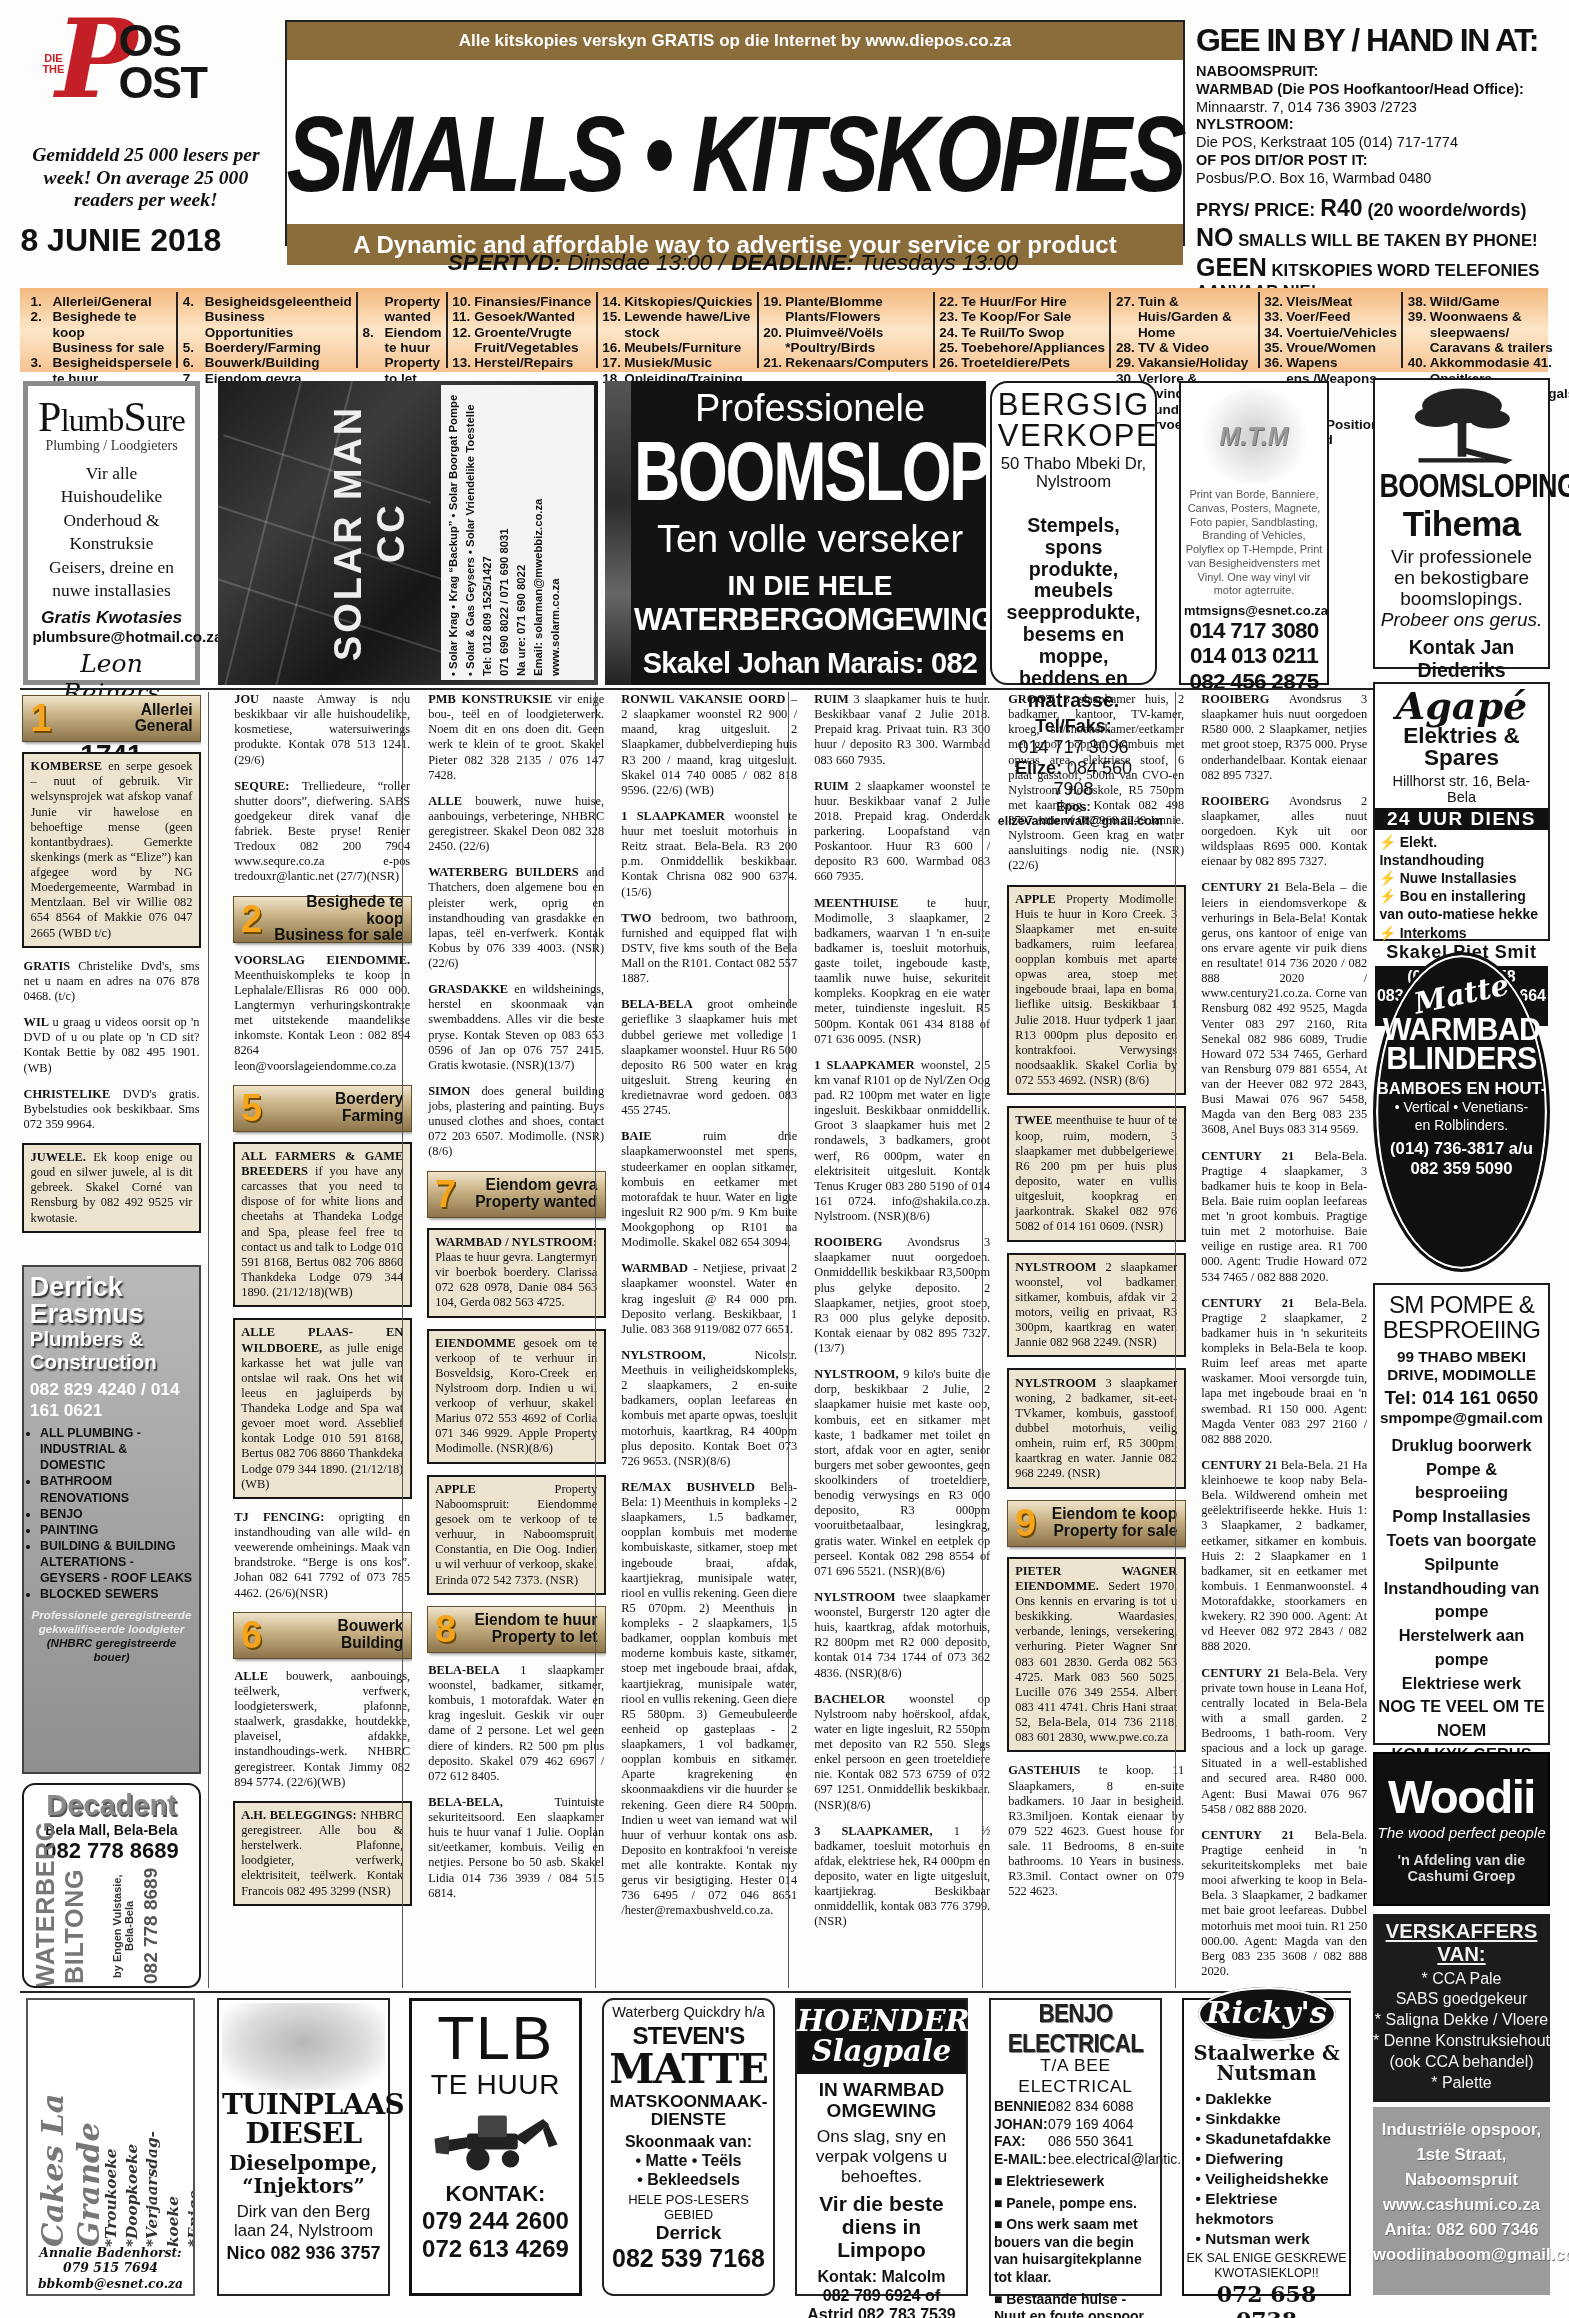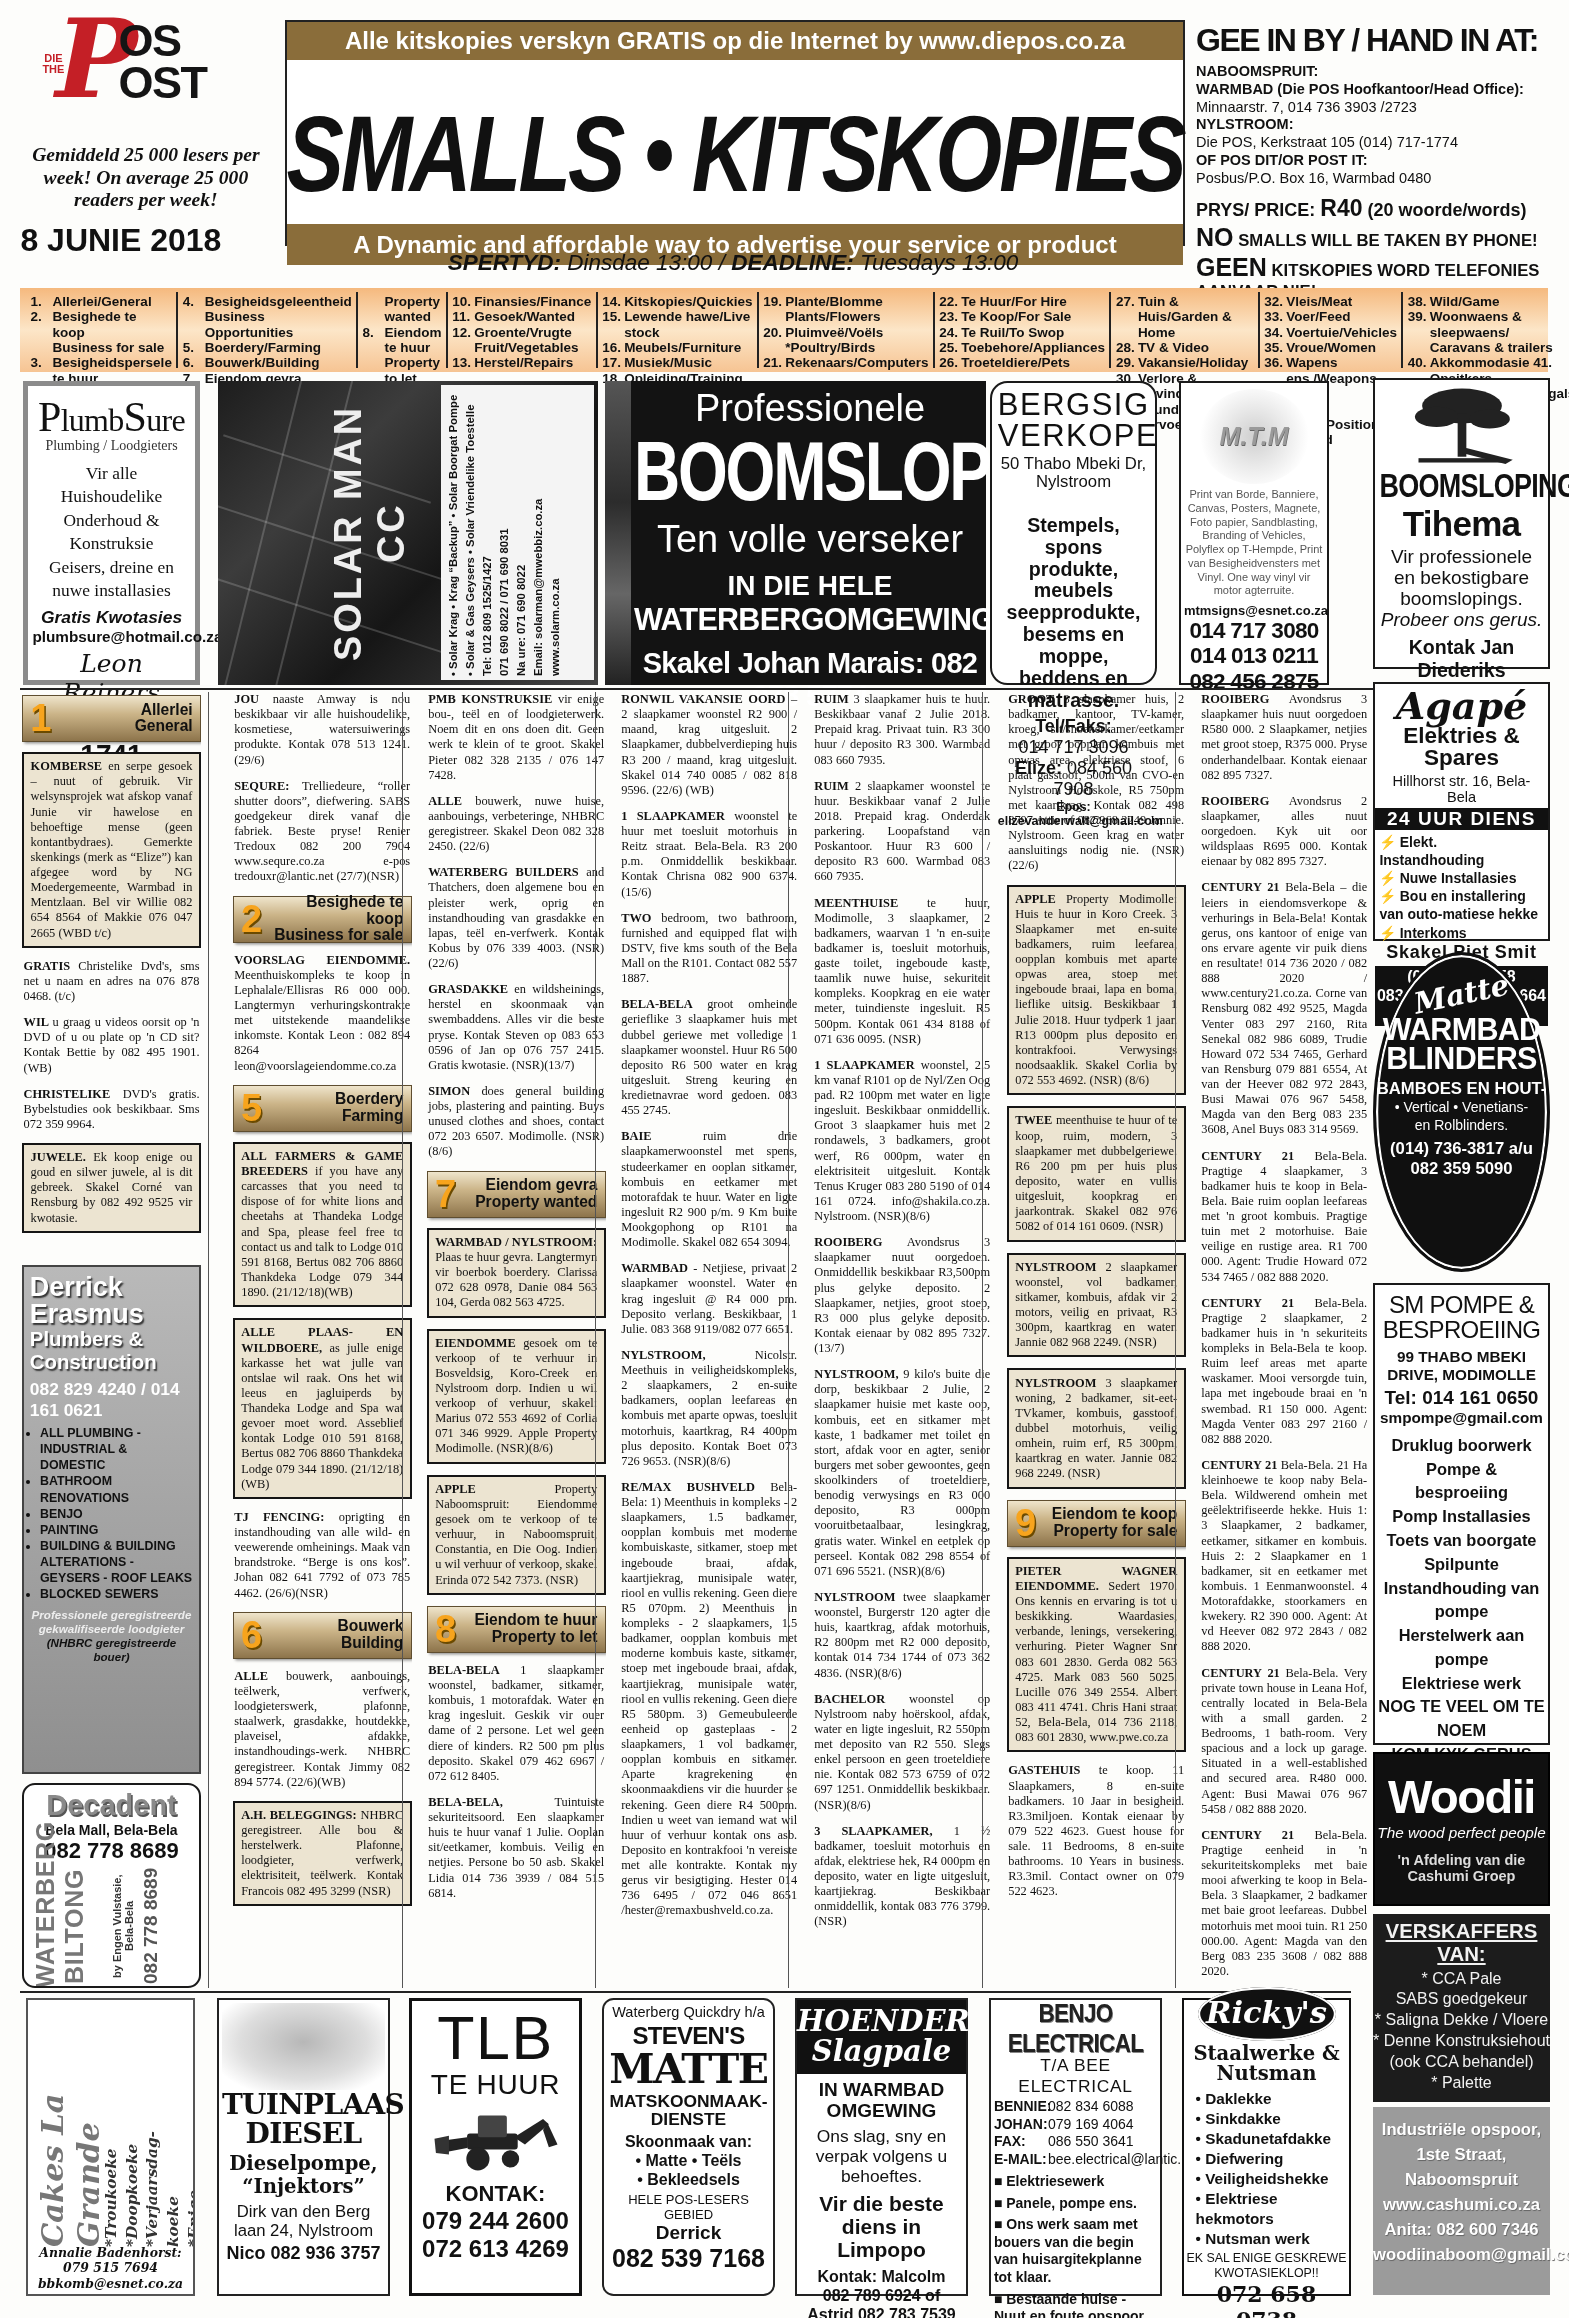--- a/index.html
+++ b/index.html
@@ -9,21 +9,21 @@
   #masthead{left:20.4px;top:14.5px;width:251px;height:262px;text-align:center;}
   #logo{position:relative;height:124px;}
   #logo .p{font-family:"DejaVu Serif",serif;font-style:italic;font-weight:bold;font-size:109px;color:#c41f26;line-height:.9;position:absolute;left:35px;top:-4.4px;}
   #logo .diethe{position:absolute;left:22px;top:38px;font-family:"Liberation Sans",sans-serif;font-weight:bold;font-size:11px;color:#c41f26;line-height:1;}
   #logo .oss{position:absolute;left:98px;top:5.8px;text-align:left;font-family:"Liberation Sans",sans-serif;font-weight:900;font-size:45px;line-height:.92;color:#151515;letter-spacing:-1.5px;}
   #circ{font-style:italic;font-weight:bold;font-size:19.6px;line-height:1.15;margin-top:5.8px;}
   #date{font-family:"Liberation Sans",sans-serif;font-weight:900;font-size:32px;margin-top:10.2px;text-align:left;}
   
   #banner{left:285px;top:20.4px;width:896px;height:222px;border:2.2px solid #222;background:#fff;}
   .bbar{background:#8a6d3a;color:#fff;font-family:"Liberation Sans",sans-serif;font-weight:bold;text-align:center;}
-  #banner .t{height:38px;line-height:38px;font-size:24px;}
+  #banner .t{height:38px;line-height:38px;font-size:17px;}
   #banner .mid{height:140px;display:flex;align-items:center;justify-content:center;margin-top:24px;}
   #banner .mid span{font-family:"Liberation Sans",sans-serif;font-weight:900;font-style:italic;font-size:86px;letter-spacing:-2.9px;transform:scaleY(1.25);white-space:nowrap;}
   #banner .b{height:41px;line-height:41px;font-size:24px;}
   #spertyd{left:285px;top:250px;width:896px;text-align:center;font-size:22.5px;font-style:italic;font-family:"Liberation Sans",sans-serif;}
   #spertyd b{font-weight:900;}
   
   #handin{left:1196px;top:22px;width:361px;height:262px;font-family:"Liberation Sans",sans-serif;}
   #handin h1{margin:0 0 4.4px;font-size:32px;font-weight:bold;letter-spacing:-1.5px;font-stretch:condensed;}
   #handin .ln{font-size:14.5px;line-height:1.22;}
   #handin .ln.b{font-weight:bold;}

